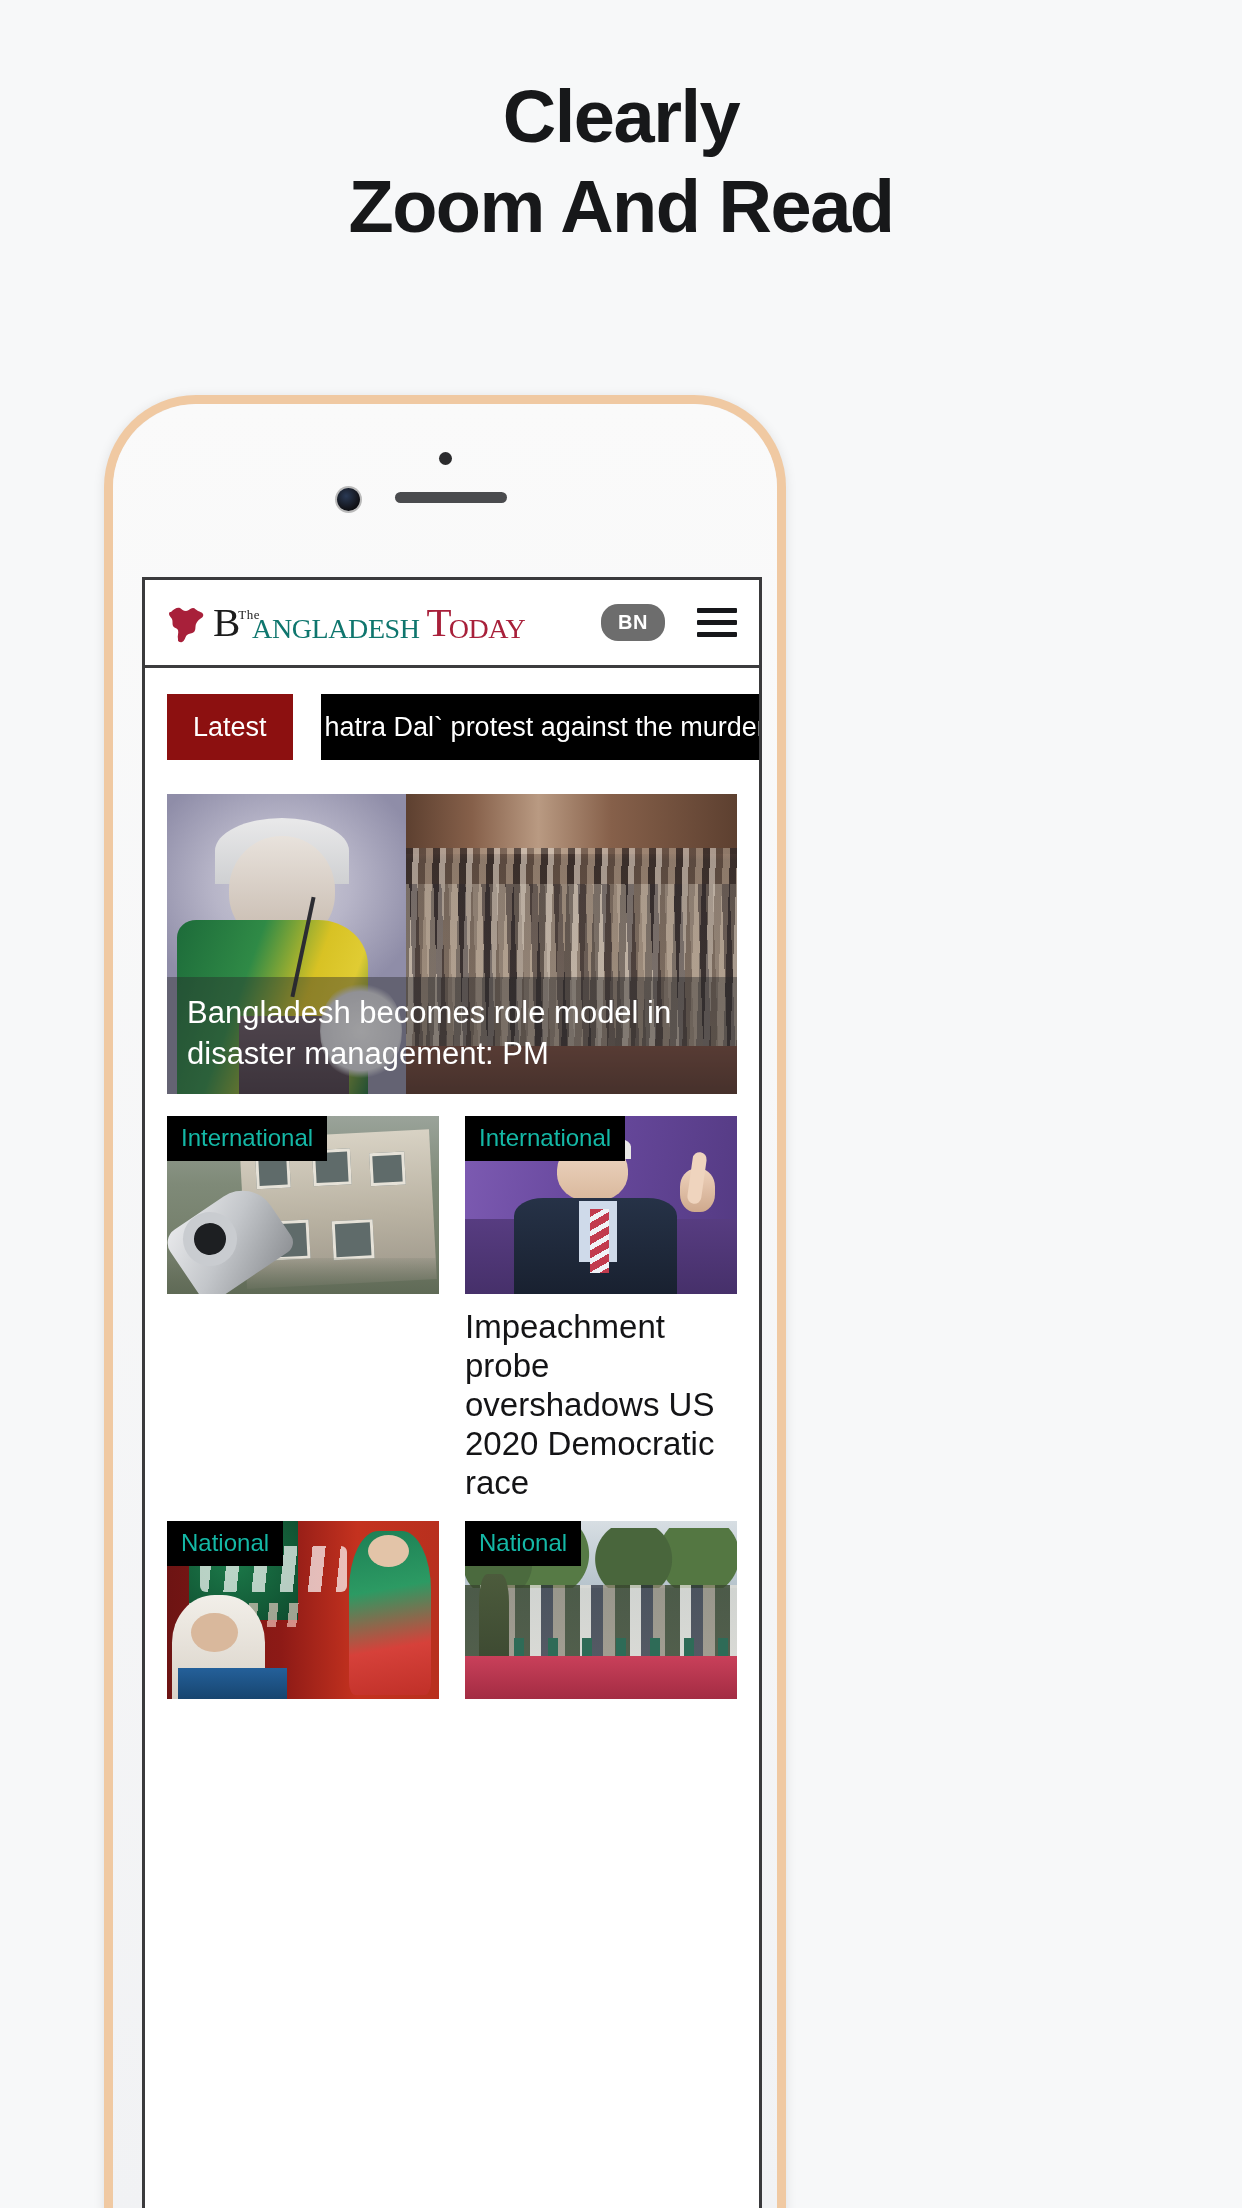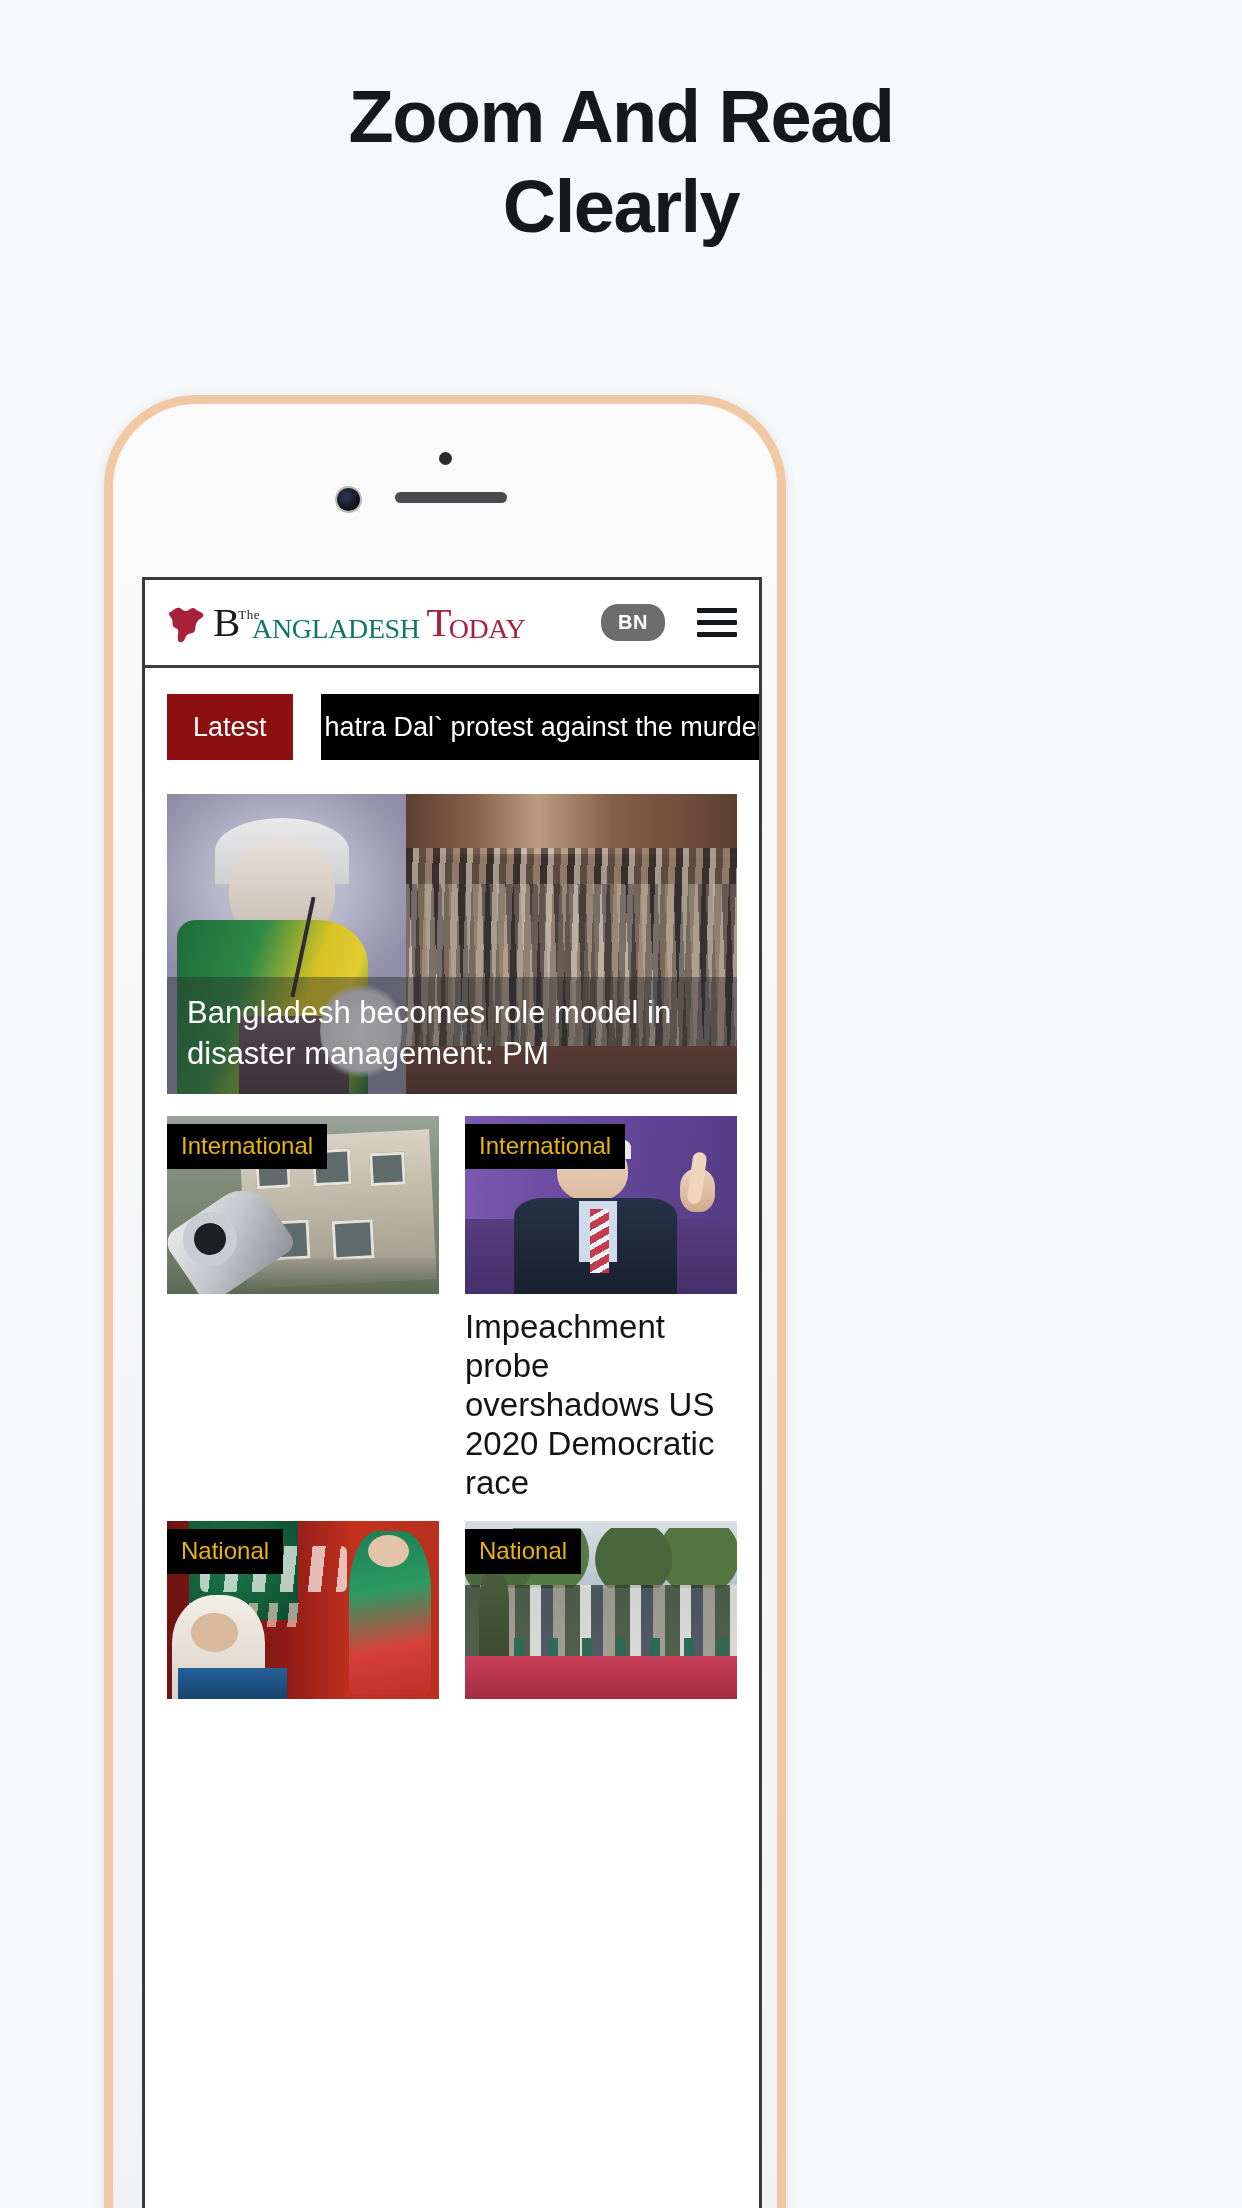--- a/index.html
+++ b/index.html
@@ -247,22 +247,22 @@
     row-gap:18px;
   }
   .card{ position:relative; }
   .card-media{
     position:relative;
     height:178px;
     overflow:hidden;
     background:#b8b8bd;
   }
   .badge{
-    position:absolute; top:8px; left:0;
-    background:#000; color:#eab308;
+    position:absolute; top:0; left:0;
+    background:#000; color:#14b8a6;
     font-size:24px;
     padding:8px 14px 9px 14px;
     z-index:3;
   }
   .card-title{
     margin-top:14px;
     font-size:33px;
     line-height:1.18;
     color:#141416;
   }
@@ -433,22 +433,22 @@
   }
   .m4 .chairs{
     position:absolute;left:18%;right:0;bottom:18%;height:16%;
     background:repeating-linear-gradient(90deg,#2e6b57 0 10px,rgba(0,0,0,0) 10px 34px);
   }
 </style>
 </head>
 <body>
 
 <div class="promo-heading">
+  <div>Clearly</div>
   <div>Zoom And Read</div>
-  <div>Clearly</div>
 </div>
 
 <div class="phone">
   <div class="phone-inner">
 
     <div class="sensor-dot"></div>
     <div class="front-camera"></div>
     <div class="earpiece"></div>
 
     <div class="screen">

